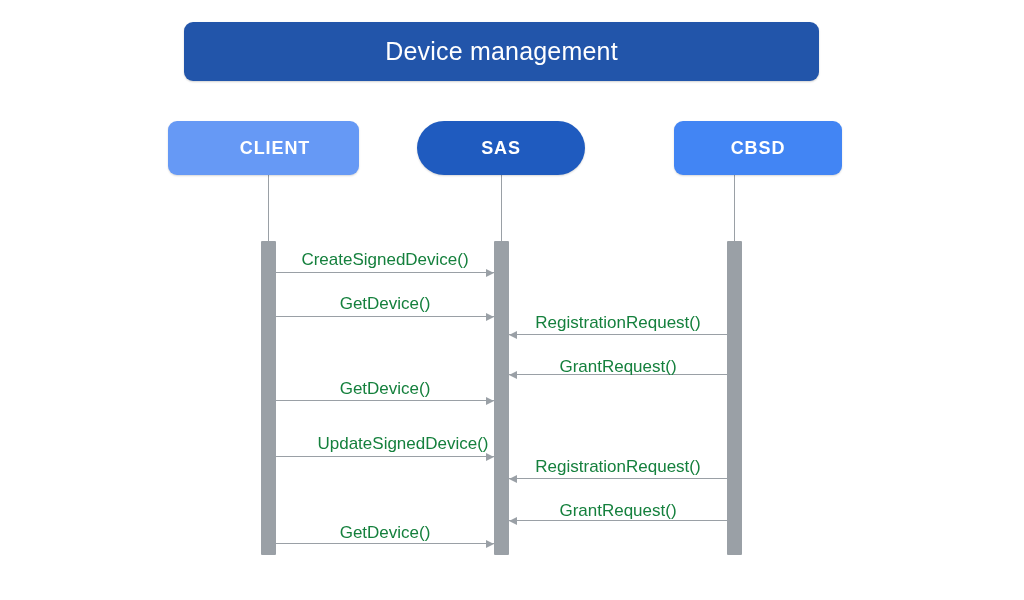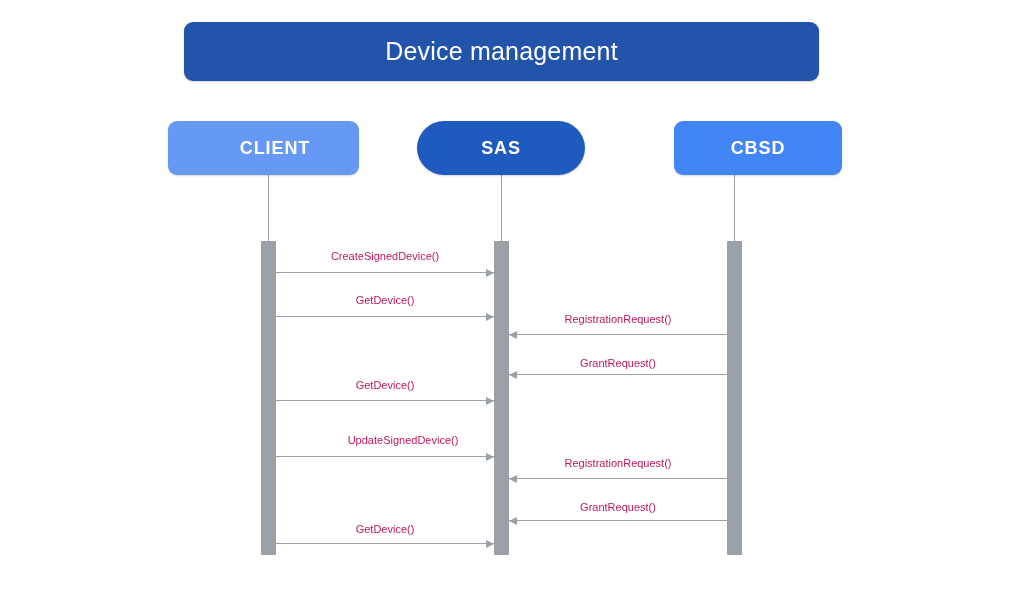--- a/index.html
+++ b/index.html
@@ -83,22 +83,22 @@
   }
 
   
   .message {
     position: absolute;
     height: 1px;
     background: #9aa0a6;
   }
   .message-label {
     position: absolute;
-    font-size: 11px;
-    color: #be185d;
+    font-size: 17px;
+    color: #15803d;
     white-space: nowrap;
     line-height: 1;
     text-align: center;
   }
   .arrowhead {
     position: absolute;
     width: 0;
     height: 0;
     border-top: 4px solid transparent;
     border-bottom: 4px solid transparent;

